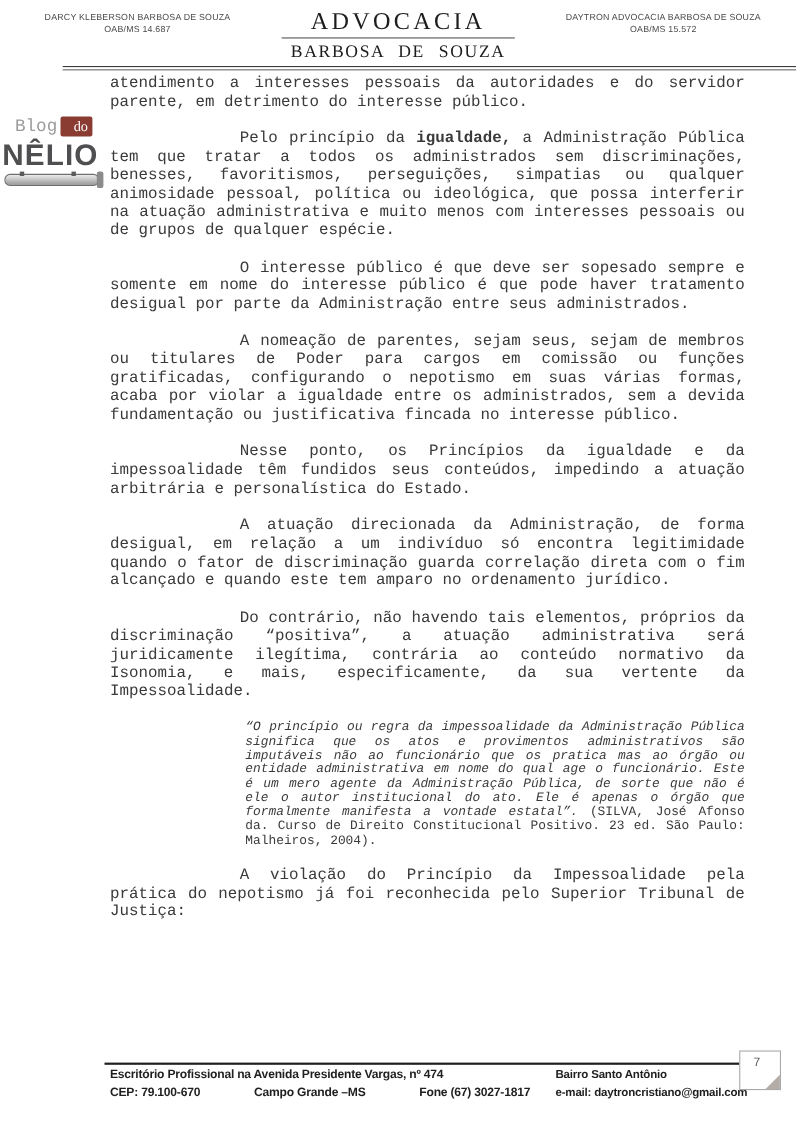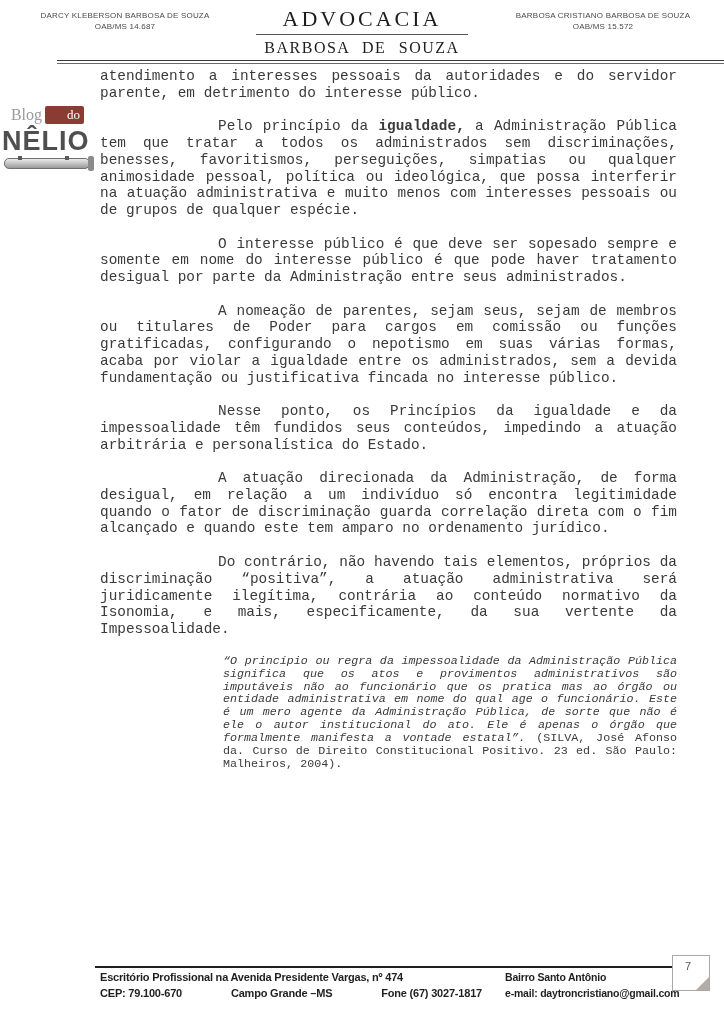--- a/index.html
+++ b/index.html
@@ -31,25 +31,25 @@
   .hdr-divider{width:212px;border:0;border-top:1px solid #555;margin:2px auto 1px auto;}
   .hdr-firm{font-size:16px;line-height:23px;letter-spacing:1.5px;word-spacing:7px;}
   .rule-top{
     position:absolute;left:57px;right:0;top:60px;height:2px;
     border-top:1px solid #3a3a3a;border-bottom:1px solid #6a6a6a;
   }
   
   .logo{position:absolute;left:2px;top:106px;width:88px;}
   .logo-top{text-align:right;padding-right:6px;height:22px;}
   .logo-blog{
-    font-family:Liberation Serif, serif;
+    font-family:Liberation Mono, monospace;
     font-size:16px;color:#9b9b9b;vertical-align:bottom;
   }
   .logo-do{
-    display:inline-block;margin-left:3px;padding:2px 4px 3px 22px;
+    display:inline-block;margin-left:3px;padding:2px 4px 3px 12px;
     background:#8a3c33;color:#fff;border-radius:2px;
     font-family:"Liberation Serif","DejaVu Serif",serif;
     font-size:13px;line-height:13px;vertical-align:bottom;
   }
   .logo-nelio{
     font-family:"Liberation Sans",sans-serif;font-weight:700;
     font-size:27px;line-height:27px;letter-spacing:1px;color:#4f4f51;
     margin-top:0;
   }
   .logo-bar{
@@ -121,21 +121,21 @@
     <div>OAB/MS 14.687</div>
   </div>
 
   <div class="hdr-center">
     <div class="hdr-advocacia">ADVOCACIA</div>
     <hr class="hdr-divider">
     <div class="hdr-firm">BARBOSA DE SOUZA</div>
   </div>
 
   <div class="hdr-side hdr-right">
-    <div>BARBOSA CRISTIANO BARBOSA DE SOUZA</div>
+    <div>DAYTRON ADVOCACIA BARBOSA DE SOUZA</div>
     <div>OAB/MS 15.572</div>
   </div>
 
   <div class="rule-top"></div>
 
   <div class="logo">
     <div class="logo-top">
       <span class="logo-blog">Blog</span><span class="logo-do">do</span>
     </div>
     <div class="logo-nelio">NÊLIO</div>
@@ -146,20 +146,21 @@
 
   <div class="content">
     <p class="para no-indent">atendimento a interesses pessoais da autoridades e do servidor parente, em detrimento do interesse público.</p>
     <p class="para"><span>Pelo princípio da </span><span class="bold">igualdade,</span><span> a Administração Pública tem que tratar a todos os administrados sem discriminações, benesses, favoritismos, perseguições, simpatias ou qualquer animosidade pessoal, política ou ideológica, que possa interferir na atuação administrativa e muito menos com interesses pessoais ou de grupos de qualquer espécie.</span></p>
     <p class="para">O interesse público é que deve ser sopesado sempre e somente em nome do interesse público é que pode haver tratamento desigual por parte da Administração entre seus administrados.</p>
     <p class="para">A nomeação de parentes, sejam seus, sejam de membros ou titulares de Poder para cargos em comissão ou funções gratificadas, configurando o nepotismo em suas várias formas, acaba por violar a igualdade entre os administrados, sem a devida fundamentação ou justificativa fincada no interesse público.</p>
     <p class="para">Nesse ponto, os Princípios da igualdade e da impessoalidade têm fundidos seus conteúdos, impedindo a atuação arbitrária e personalística do Estado.</p>
     <p class="para">A atuação direcionada da Administração, de forma desigual, em relação a um indivíduo só encontra legitimidade quando o fator de discriminação guarda correlação direta com o fim alcançado e quando este tem amparo no ordenamento jurídico.</p>
     <p class="para">Do contrário, não havendo tais elementos, próprios da discriminação “positiva”, a atuação administrativa será juridicamente ilegítima, contrária ao conteúdo normativo da Isonomia, e mais, especificamente, da sua vertente da Impessoalidade.</p>
     <p class="quote"><span>“O princípio ou regra da impessoalidade da Administração Pública significa que os atos e provimentos administrativos são imputáveis não ao funcionário que os pratica mas ao órgão ou entidade administrativa em nome do qual age o funcionário. Este é um mero agente da Administração Pública, de sorte que não é ele o autor institucional do ato. Ele é apenas o órgão que formalmente manifesta a vontade estatal”.</span><span class="cite"> (SILVA, José Afonso da. Curso de Direito Constitucional Positivo. 23 ed. São Paulo: Malheiros, 2004).</span></p>
+    <p class="para">A violação do Princípio da Impessoalidade pela prática do nepotismo já foi reconhecida pelo Superior Tribunal de Justiça:</p>
   </div>
 
   <div class="footer-rule"></div>
   <div class="footer">
     <div class="f-col1">
       <div>Escritório Profissional na Avenida Presidente Vargas, nº 474</div>
       <div class="f-col1-row2">
         <span>CEP: 79.100-670</span>
         <span>Campo Grande –MS</span>
         <span>Fone (67) 3027-1817</span>

